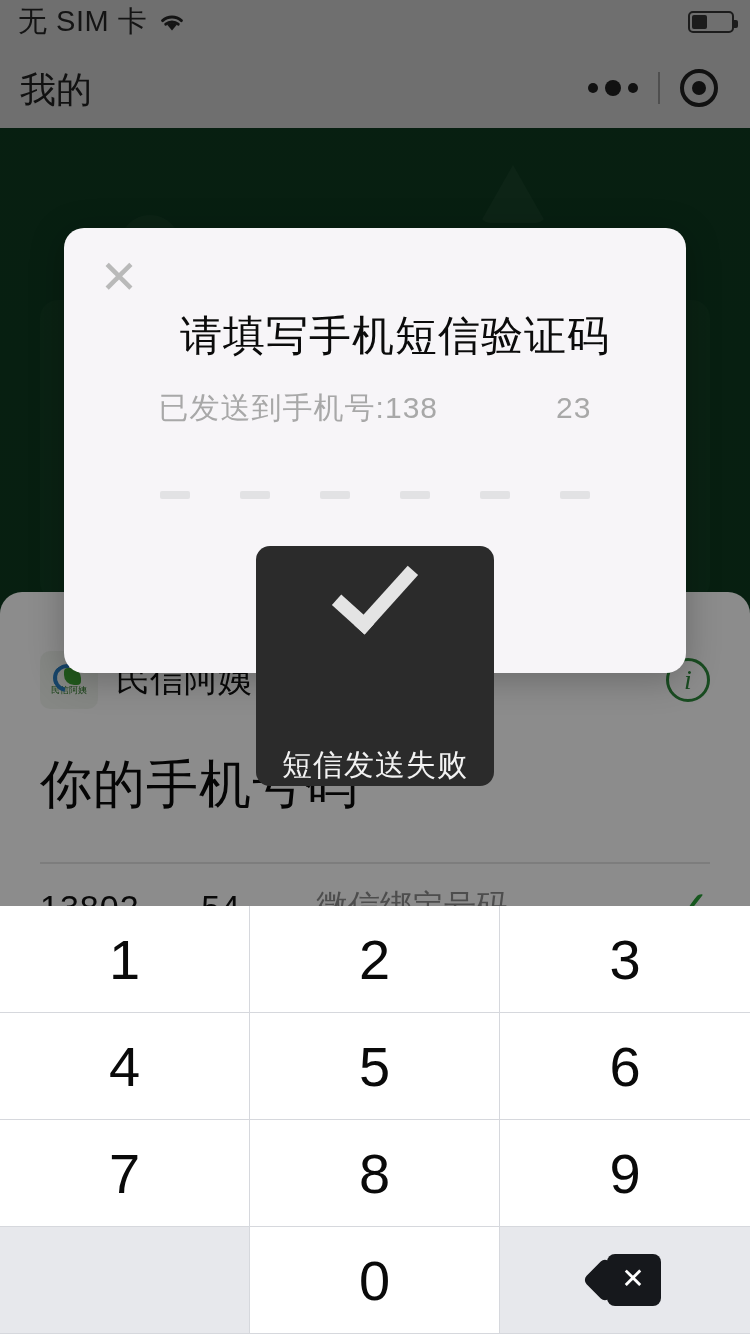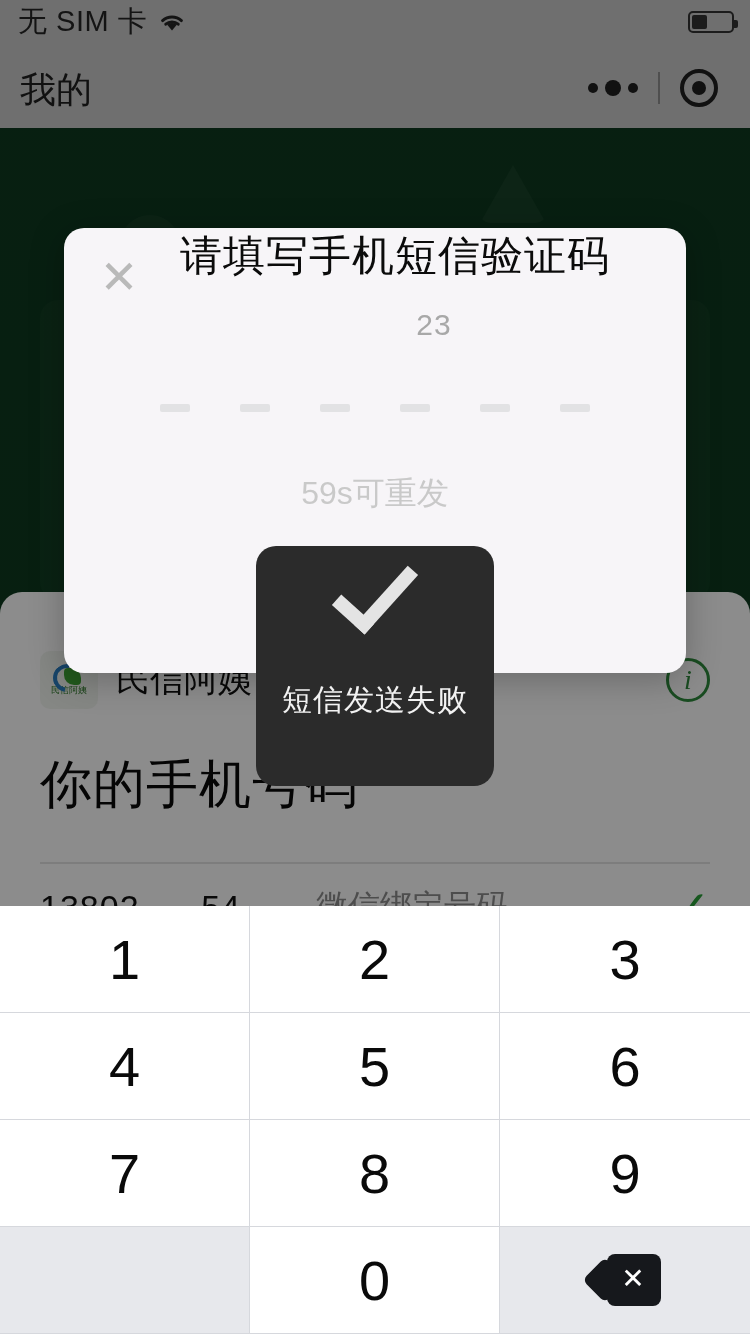--- a/index.html
+++ b/index.html
@@ -165,21 +165,21 @@
     box-shadow:0 6px 34px rgba(0,0,0,0.25);
     overflow:hidden;
   }
   .modal-close {
     position:absolute; left:28px; top:22px;
     width:54px; height:54px;
     display:flex; align-items:center; justify-content:center;
     color:#b9b9b9; font-size:46px; font-weight:300; line-height:1;
   }
   .modal-title {
-    text-align:center;
+    margin-top:80px; text-align:center;
     font-size:42px; color:#0b0b0b; font-weight:400; letter-spacing:1px;padding-left:40px;
   }
   .modal-sub {
     margin-top:24px; text-align:center;
     font-size:30px; color:#a8a8a8; letter-spacing:1px;
     display:flex; justify-content:center; align-items:baseline; gap:0;
   }
   .modal-sub .prefix { }
   .modal-sub .gap { display:inline-block; width:118px; }
   .code-boxes {
@@ -192,23 +192,23 @@
   .resend {
     margin-top:60px; text-align:center;
     font-size:32px; color:#c9c9c9;
   }
 
   
   .toast {
     position:absolute; left:256px; top:546px;
     width:238px; height:240px;
     background:#2b2b2b;
-    border-radius:20px;
+    border-radius:14px;
     z-index:30;
-    display:flex; flex-direction:column; align-items:center; justify-content:flex-start;
+    display:flex; flex-direction:column; align-items:center; justify-content:space-between;
   }
   .toast-icon {
     width:120px; height:120px; position:relative; margin-top:-4px;
   }
   .toast-icon .tick {
     position:absolute; left:20px; top:26px;
     width:80px; height:44px;
     border-left:14px solid #e4e4e4;
     border-bottom:14px solid #e4e4e4;
     transform:rotate(-48deg);
@@ -284,20 +284,21 @@
       <div class="auth-check">✓</div>
     </div>
   </div>
 
   <div class="dim"></div>
 
   <div class="modal">
     <div class="modal-close">✕</div>
     <div class="modal-title">请填写手机短信验证码</div>
     <div class="modal-sub">
+      <span class="prefix">已发送到手机号:138</span>
       <span class="gap"></span>
       <span class="suffix">23</span>
     </div>
     <div class="code-boxes">
       <div class="code-cell"></div>
       <div class="code-cell"></div>
       <div class="code-cell"></div>
       <div class="code-cell"></div>
       <div class="code-cell"></div>
       <div class="code-cell"></div>

